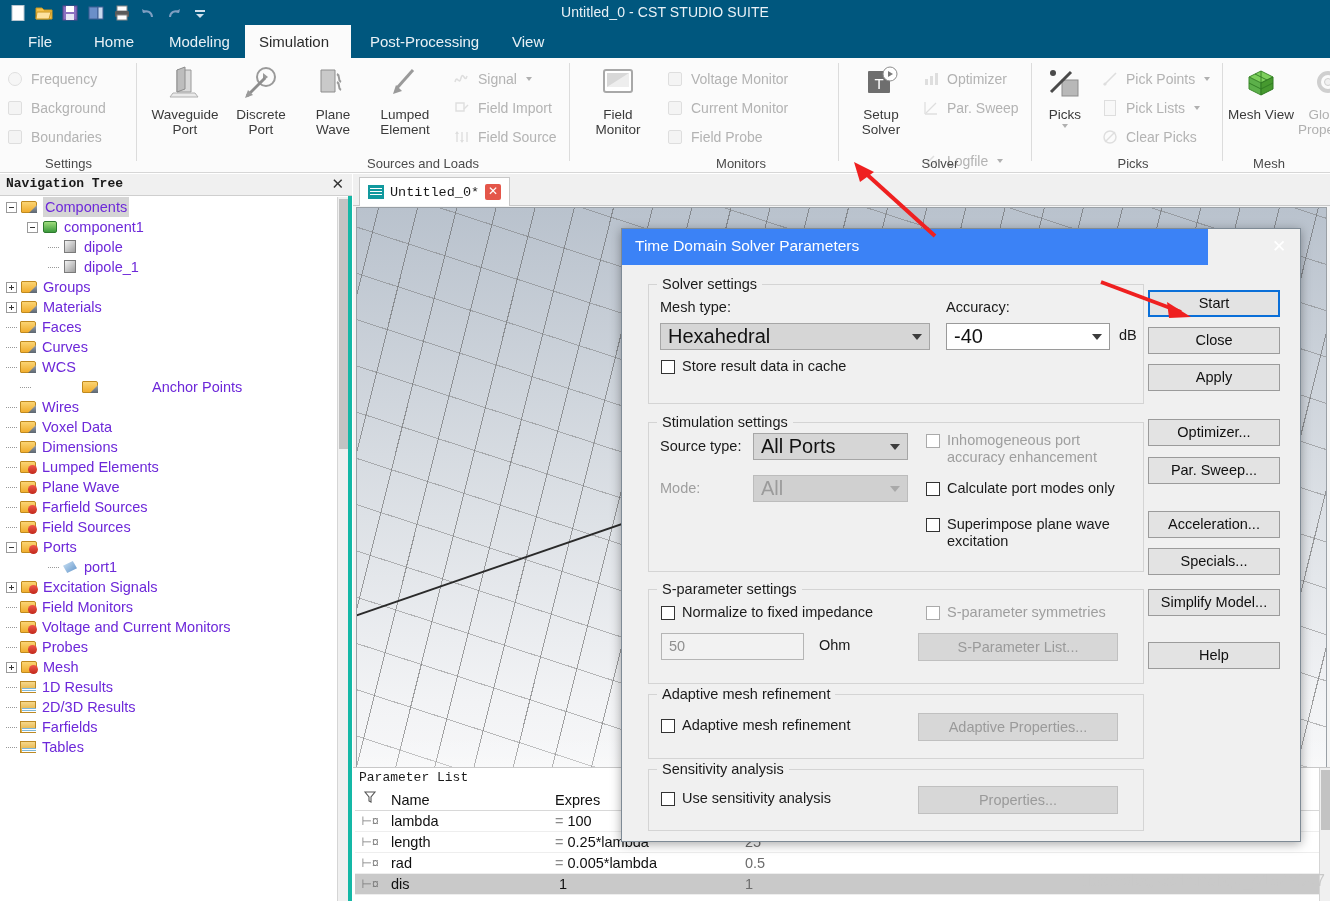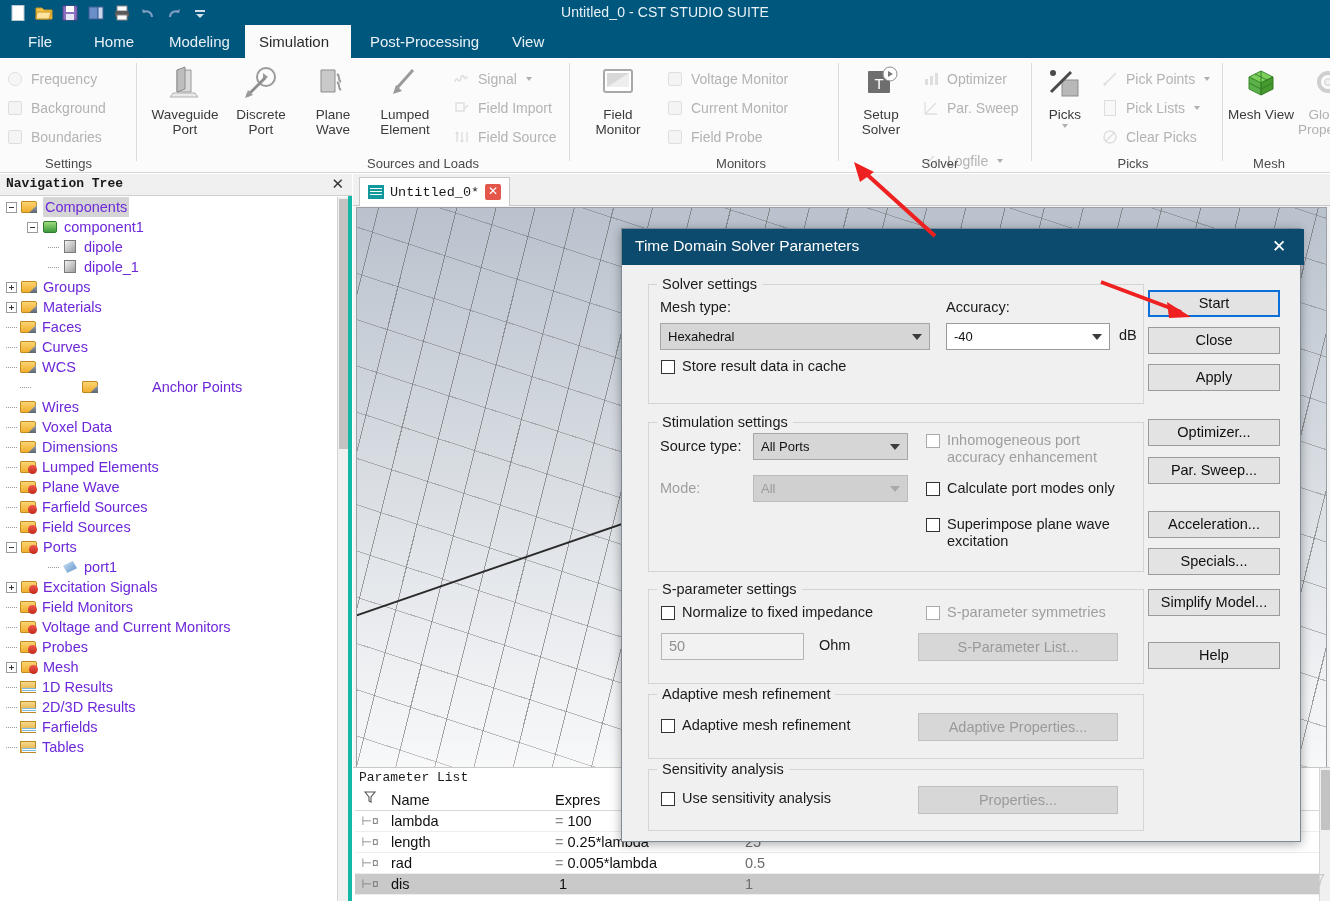--- a/index.html
+++ b/index.html
@@ -242,43 +242,43 @@
   .plcell.c-val  { width: 160px; flex: 0 0 160px; color:#6d6d6d; }
   .eq { color: #8a8a8a; margin-right: 4px; }
 
   
   #dialog {
     position: absolute; left: 621px; top: 228px; width: 680px; height: 614px;
     background: #f0f0f0; border: 1px solid #7e8a95;
     box-shadow: 0 2px 10px rgba(0,0,0,.35);
   }
   #dlg-title {
-    position: absolute; left: 0; top: 0; width: 682px; height: 36px;
-    background: #0c4a6e;
+    position: absolute; left: 0; top: 0; width: 586px; height: 36px;
+    background: #3b82f6;
   }
   #dlg-title .dt-txt {
     position: absolute; left: 13px; top: 8px;
     font-size: 15.5px; color: #ffffff;
   }
   #dlg-close {
     position: absolute; right: 8px; top: 6px; width: 26px; height: 24px;
     color: #ffffff; font-size: 17px; text-align: center; line-height: 23px;
   }
   .fieldset {
     position: absolute; border: 1px solid #d4d4d4; background: #f0f0f0;
   }
   .fs-legend {
     position: absolute; left: 8px; top: -9px; padding: 0 5px;
     background: #f0f0f0; font-size: 14.5px; color: #1a1a1a;
   }
   .lbl { position: absolute; font-size: 14.5px; color: #1a1a1a; }
   .lbl.dim { color: #9e9e9e; }
   .combo {
     position: absolute; height: 27px; border: 1px solid #9a9a9a;
-    background: #ffffff; font-size: 13px; color: #111;
+    background: #ffffff; font-size: 20px; color: #111;
     line-height: 25px; padding-left: 7px;
   }
   .combo.gray { background: #d6d6d6; border-color: #a6a6a6; }
   .combo.disabled { background: #d0d0d0; border-color: #bcbcbc; color: #9b9b9b; }
   .combo .arrow {
     position: absolute; right: 7px; top: 10px;
     width: 0; height: 0;
     border-left: 5px solid transparent; border-right: 5px solid transparent;
     border-top: 6px solid #3c3c3c;
   }

